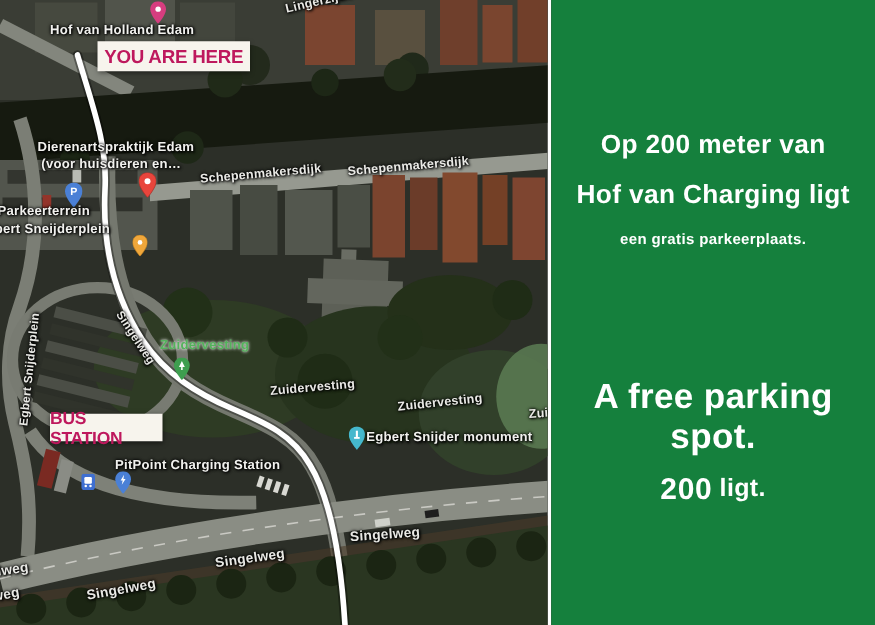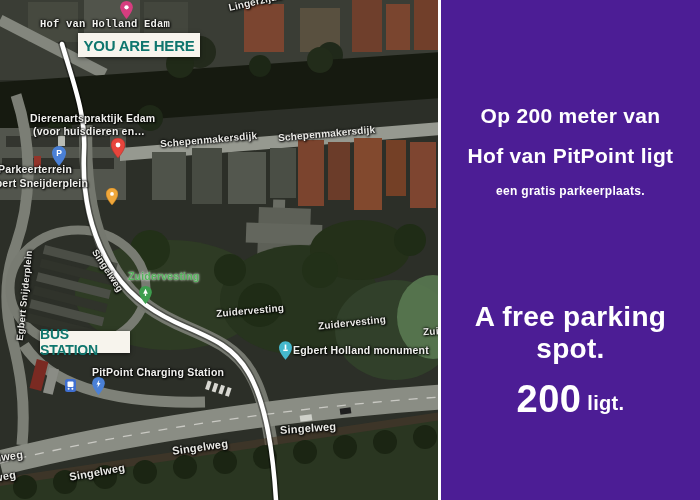--- a/index.html
+++ b/index.html
@@ -11,36 +11,36 @@
   .map { position:relative; width:441px; height:500px; overflow:hidden; background:#2c2f28; flex:0 0 441px; border-right:3px solid #ffffff; }
   .map svg.base { position:absolute; left:0; top:0; }
 
   .maplabel { position:absolute; color:#f1f1ee; font-size:10.5px; font-weight:bold; white-space:nowrap;
     text-shadow:0 0 2px #000, 0 0 3px #000, 1px 1px 2px rgba(0,0,0,.9); letter-spacing:.2px; }
   .street { font-weight:bold; font-size:10px; color:#e9e9e5; }
   .center { text-align:center; }
   .green-label { color:#54b35c; text-shadow:0 0 2px rgba(255,255,255,.85), 0 0 3px rgba(255,255,255,.6); }
 
   .banner { position:absolute; background:#f7f4ed; box-shadow:0 1px 4px rgba(0,0,0,.55);
-    color:#0f766e; font-weight:bold; display:flex; align-items:center; justify-content:center;
+    color:#be185d; font-weight:bold; display:flex; align-items:center; justify-content:center;
     letter-spacing:-.2px; }
   .banner.yah { left:78px; top:33px; width:122px; height:24px; font-size:15px; }
   .banner.bus { left:40px; top:331px; width:90px; height:22px; font-size:14px; }
 
   .pin { position:absolute; }
 
   
-  .panel { position:relative; flex:1; background:#4c1d95; color:#ffffff; }
+  .panel { position:relative; flex:1; background:#15803d; color:#ffffff; }
   .dutch { position:absolute; top:104px; left:0; right:0; text-align:center; font-weight:bold; letter-spacing:.3px; }
   .dutch .l1, .dutch .l2 { font-size:21px; margin-bottom:16px; }
   .dutch .l3 { font-size:12px; }
   .english { position:absolute; top:301px; left:0; right:0; text-align:center; font-weight:bold; letter-spacing:.3px; }
   .english .l1 { font-size:28px; margin-bottom:13px; }
   .english .l2 { font-size:20px; }
-  .english .big { font-size:38px; vertical-align:-2px; letter-spacing:.5px; }
+  .english .big { font-size:24px; vertical-align:-2px; letter-spacing:.5px; }
 </style>
 </head>
 <body>
 
 <div class="flyer">
 
   <div class="map">
 
     <svg class="base" width="441" height="500" viewBox="0 0 441 500">
 
@@ -198,52 +198,52 @@
     <svg class="pin" style="left:65px; top:379px;" width="11" height="13" viewBox="0 0 11 13">
       <rect x="0" y="0" width="11" height="13" rx="2.5" fill="#3f6fd1"></rect>
         <rect x="2.5" y="2.5" width="6" height="5.5" rx="1" fill="#fff"></rect>
         <circle cx="3.6" cy="9.8" r="1" fill="#fff"></circle>
         <circle cx="7.4" cy="9.8" r="1" fill="#fff"></circle>
     </svg>
 
     <div class="banner yah">YOU ARE HERE</div>
     <div class="banner bus">BUS STATION</div>
 
-    <div class="maplabel center" style="left:40px; top:18px; width:90px;font-family:Liberation Mono, monospace;">Hof van Holland Edam</div>
+    <div class="maplabel center" style="left:40px; top:18px; width:90px;">Hof van Holland Edam</div>
     <div class="maplabel center" style="left:30px; top:112px; width:118px; line-height:1.25;">
       <div>Dierenartspraktijk Edam</div>
       <div>(voor huisdieren en…</div>
     </div>
     <div class="maplabel center" style="left:-40px; top:163px; width:150px; line-height:1.3;">
       <div>Parkeerterrein</div>
       <div>Egbert Sneijderplein</div>
     </div>
     <div class="maplabel green-label" style="left:128px; top:270px;">Zuidervesting</div>
-    <div class="maplabel" style="left:293px; top:344px;">Egbert Holland monument</div>
+    <div class="maplabel" style="left:293px; top:344px;">Egbert Snijder monument</div>
     <div class="maplabel" style="left:92px; top:366px;">PitPoint Charging Station</div>
 
     <div class="maplabel street" style="left:228px; top:-4px; transform:rotate(-13deg);">Lingerzijde</div>
     <div class="maplabel street" style="left:160px; top:134px; transform:rotate(-5deg);">Schepenmakersdijk</div>
     <div class="maplabel street" style="left:278px; top:128px; transform:rotate(-5deg);">Schepenmakersdijk</div>
     <div class="maplabel street center" style="left:-22px; top:290px; width:92px; font-size:9.5px; transform:rotate(-84deg);">Egbert Snijderplein</div>
     <div class="maplabel street center" style="left:73px; top:265px; width:70px; font-size:9.5px; transform:rotate(57deg);">Singelweg</div>
     <div class="maplabel street" style="left:216px; top:305px; transform:rotate(-5deg);">Zuidervesting</div>
     <div class="maplabel street" style="left:318px; top:317px; transform:rotate(-6deg);">Zuidervesting</div>
     <div class="maplabel street" style="left:423px; top:324px; transform:rotate(-4deg);">Zuidervesting</div>
     <div class="maplabel street" style="left:280px; top:422px; font-size:11px; transform:rotate(-4deg);">Singelweg</div>
     <div class="maplabel street" style="left:172px; top:441px; font-size:11px; transform:rotate(-8deg);">Singelweg</div>
     <div class="maplabel street" style="left:69px; top:466px; font-size:11px; transform:rotate(-10deg);">Singelweg</div>
     <div class="maplabel street" style="left:-33px; top:452px; font-size:11px; transform:rotate(-8deg);">Singelweg</div>
     <div class="maplabel street" style="left:-40px; top:473px; font-size:11px; transform:rotate(-10deg);">Singelweg</div>
   </div>
 
   <div class="panel">
     <div class="dutch">
       <div class="l1">Op 200 meter van</div>
-      <div class="l2">Hof van PitPoint ligt</div>
+      <div class="l2">Hof van Charging ligt</div>
       <div class="l3">een gratis parkeerplaats.</div>
     </div>
     <div class="english">
       <div class="l1">A free parking spot.</div>
       <div class="l2"><span class="big">200</span><span> ligt.</span></div>
     </div>
   </div>
 
 </div>
 

